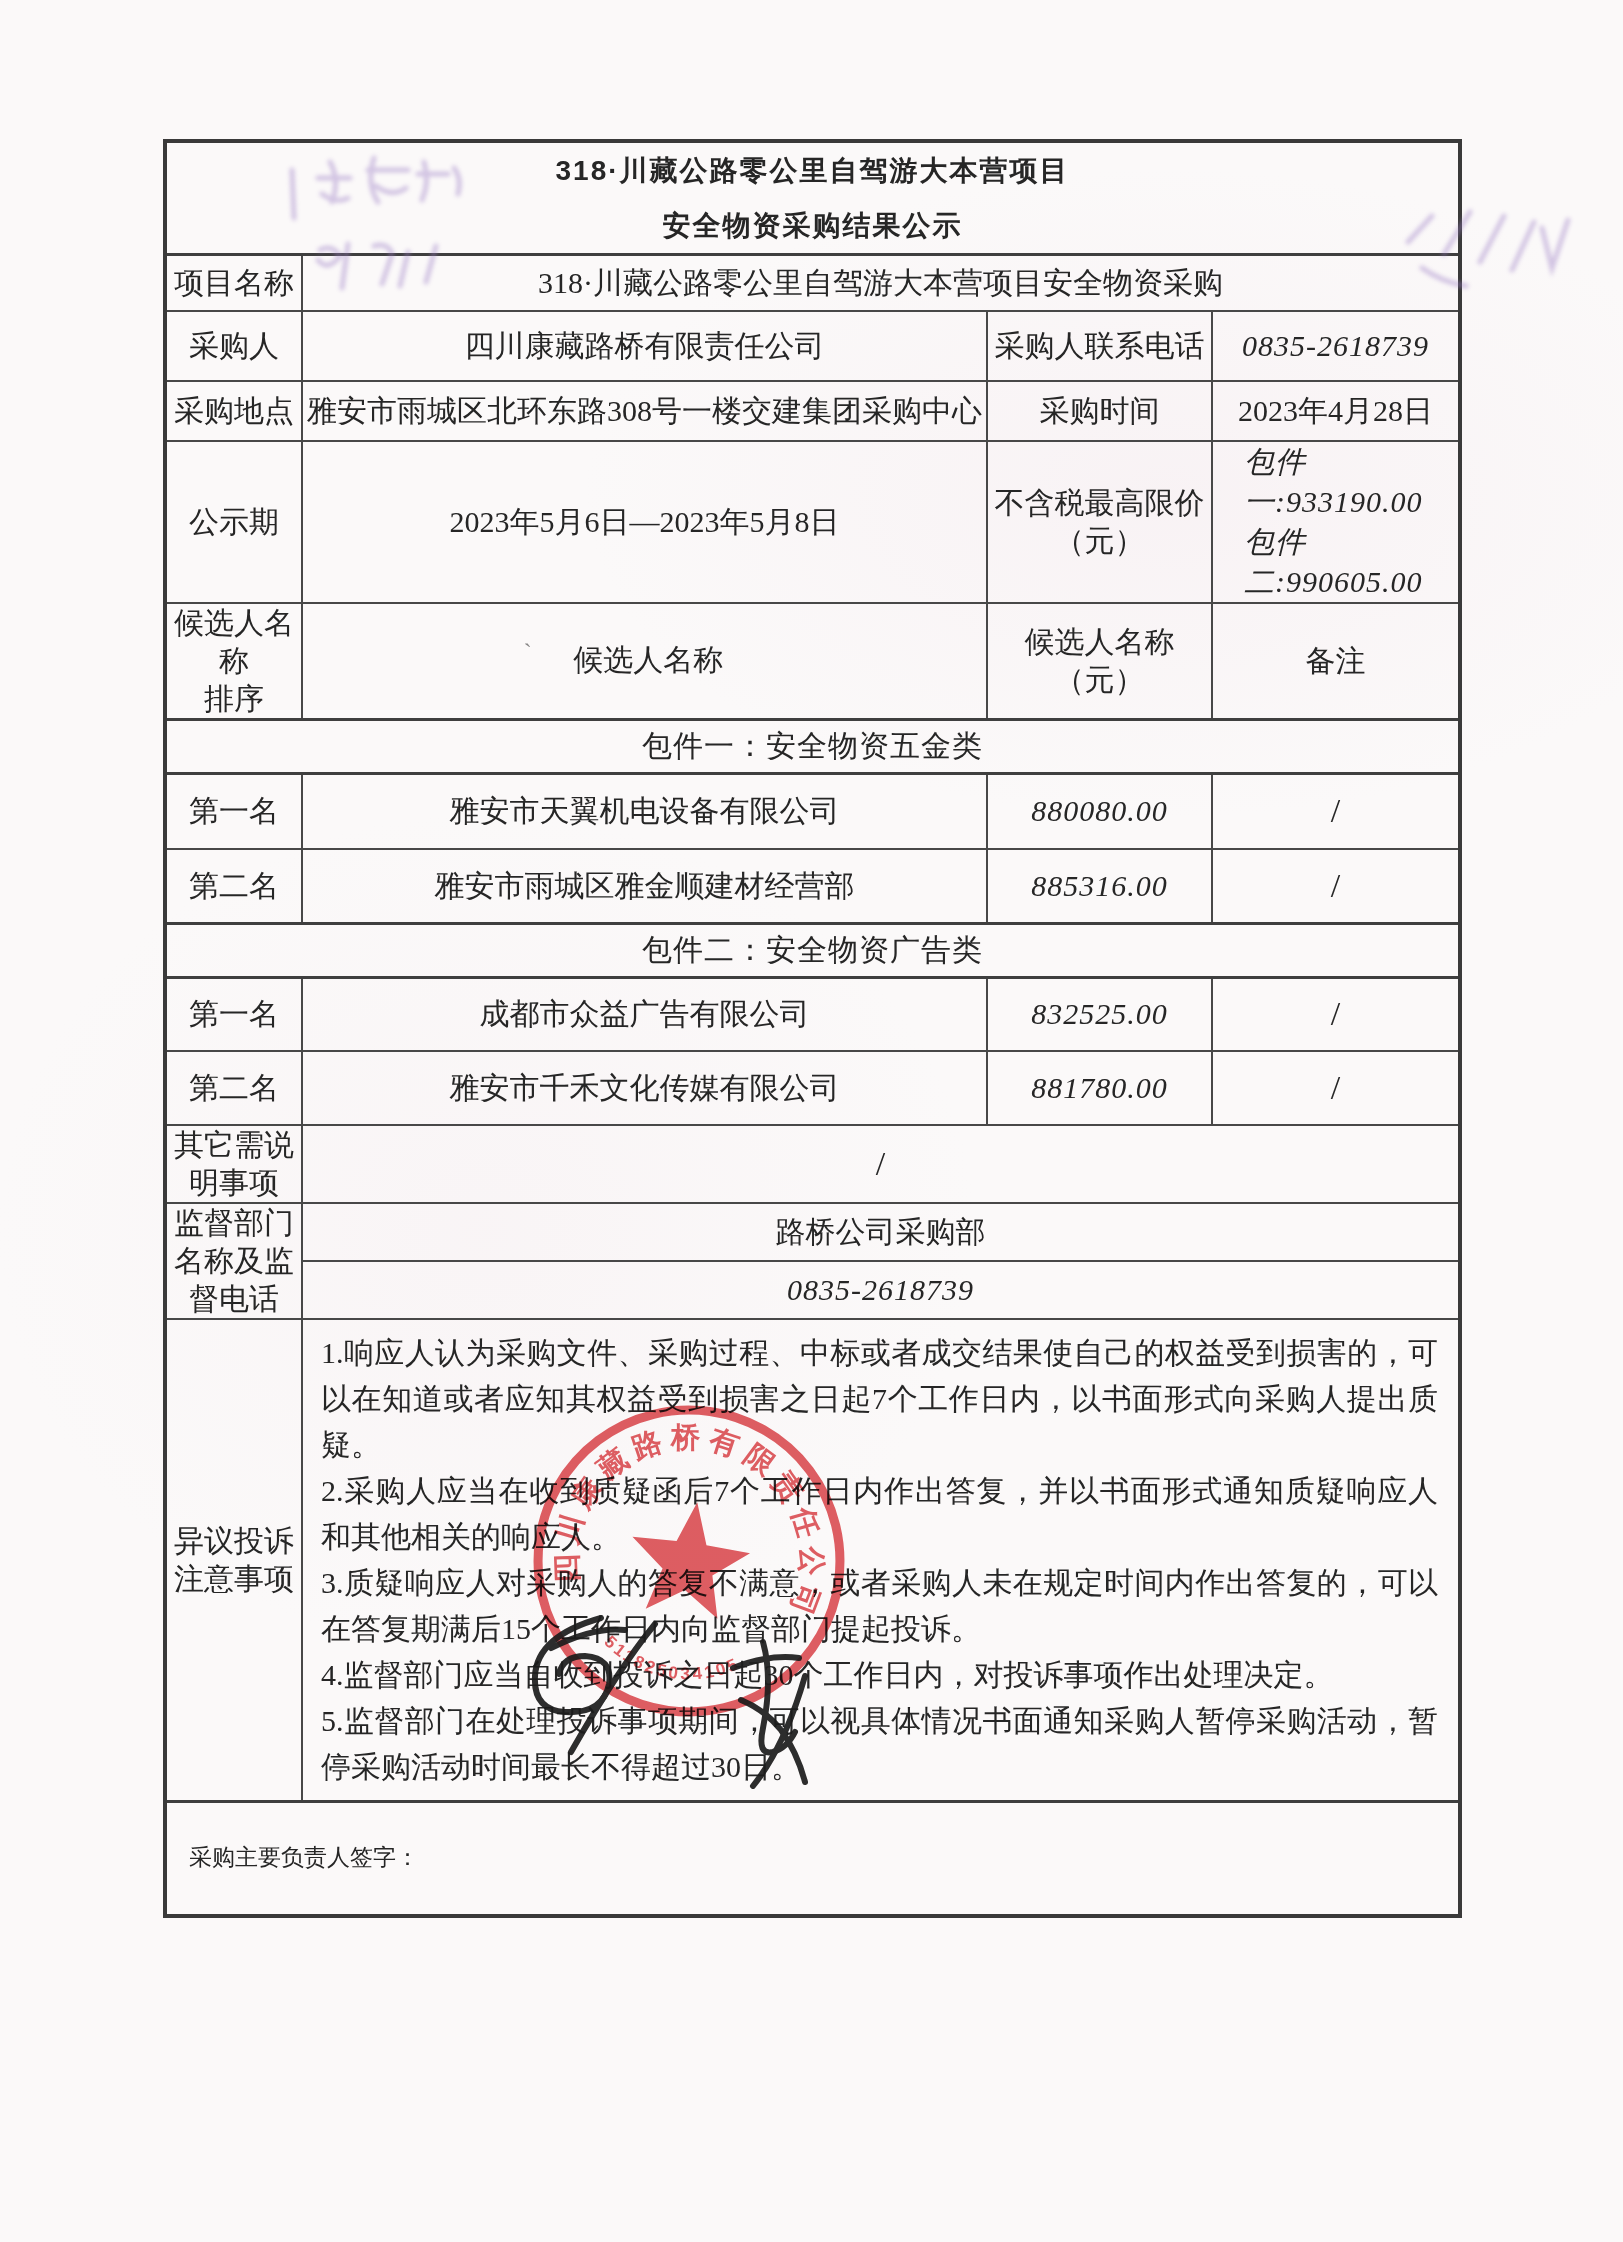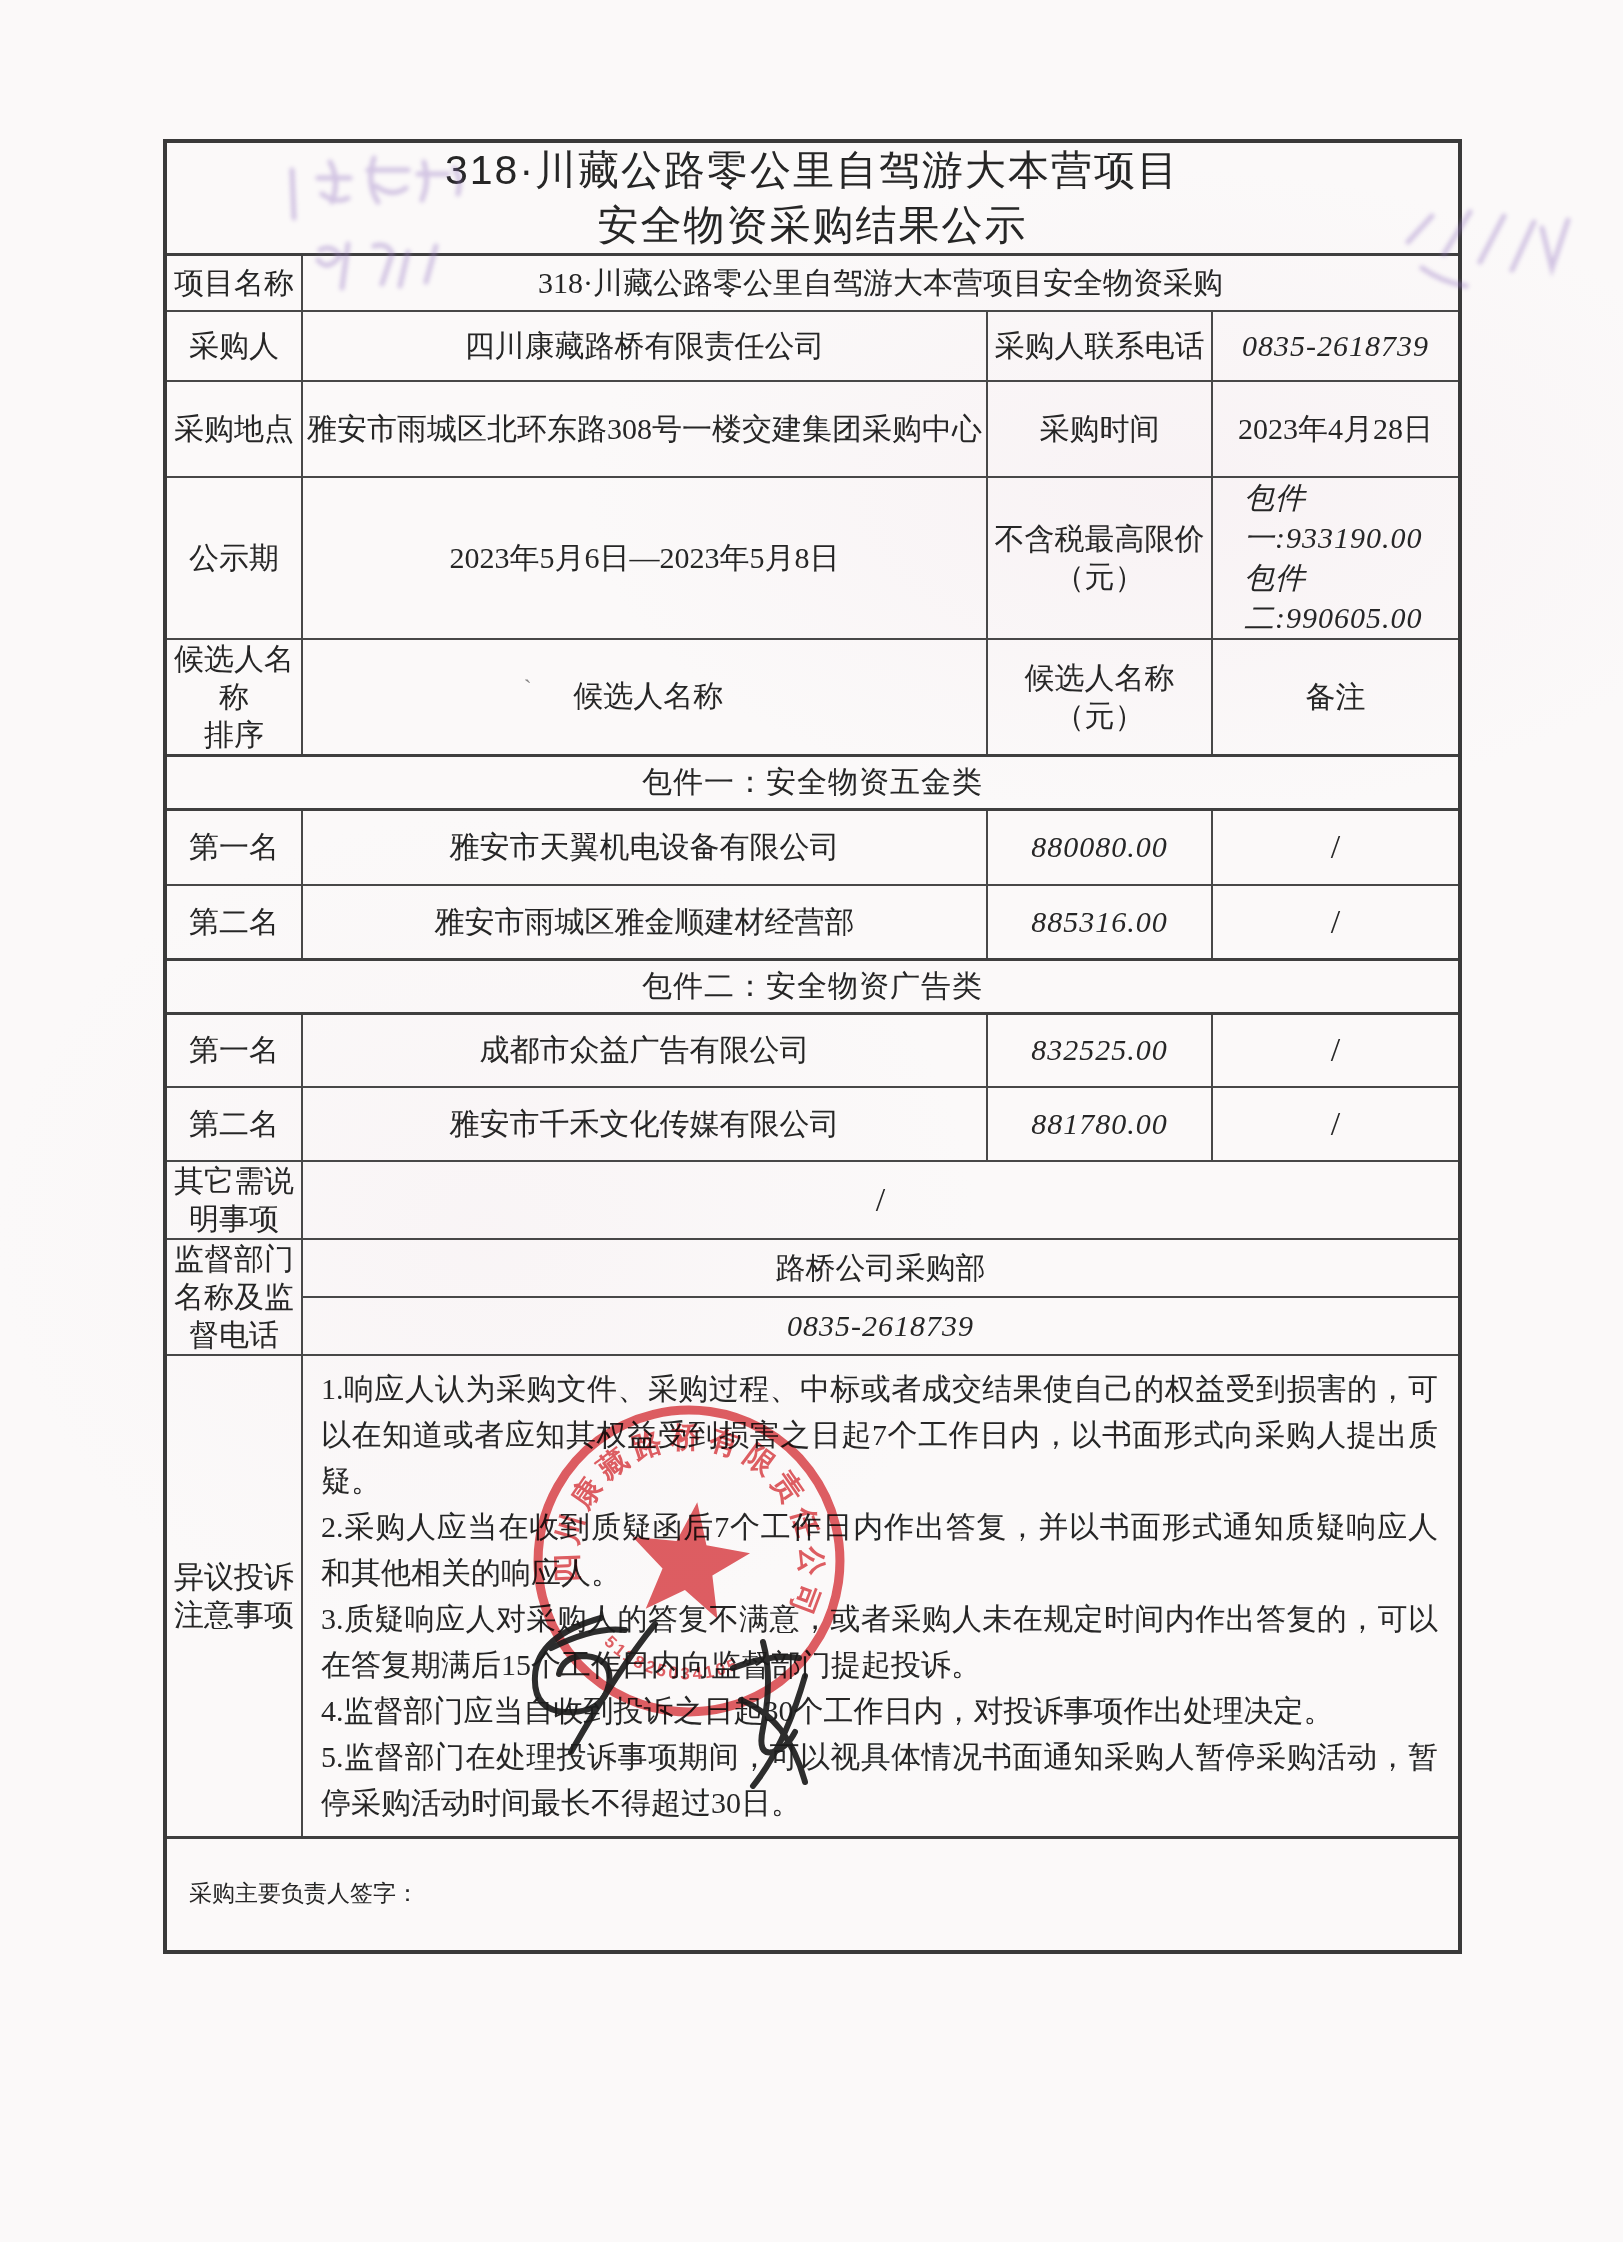--- a/index.html
+++ b/index.html
@@ -22,21 +22,21 @@
   }
   td{
     border:2px solid #484848;
     text-align:center;vertical-align:middle;
     font-size:30px;line-height:40px;
     padding:0;overflow:hidden;
     background:transparent;
   }
   td.title-cell{
     font-family:"Liberation Sans","DejaVu Sans",sans-serif;
-    font-weight:400;font-size:41px;line-height:55px;letter-spacing:2px;
+    font-weight:700;font-size:28px;line-height:55px;letter-spacing:2px;
     border-bottom:3px solid #3f3f3f;
   }
   td.lbl{line-height:38px;}
   td.banner{border-top:3px solid #3f3f3f;border-bottom:3px solid #3f3f3f;letter-spacing:1px;}
   td.leftalign{text-align:left;padding-left:31px;margin-top:10px;}
   td.price{letter-spacing:1px;font-style:italic;}
   td.slash{font-size:34px;font-weight:400;}
   td.notes-cell{
     text-align:left;vertical-align:middle;padding:10px 20px 10px 18px;
   }
@@ -87,21 +87,21 @@
       <td colspan="3">318·川藏公路零公里自驾游大本营项目安全物资采购</td>
     </tr>
 
     <tr style="height:70px">
       <td class="lbl">采购人</td>
       <td>四川康藏路桥有限责任公司</td>
       <td class="lbl">采购人联系电话</td>
       <td class="price">0835-2618739</td>
     </tr>
 
-    <tr style="height:96px">
+    <tr style="height:60px">
       <td class="lbl">采购地点</td>
       <td>雅安市雨城区北环东路308号一楼交建集团采购中心</td>
       <td class="lbl">采购时间</td>
       <td>2023年4月28日</td>
     </tr>
 
     <tr style="height:100px">
       <td class="lbl">公示期</td>
       <td>2023年5月6日—2023年5月8日</td>
       <td class="lbl">

